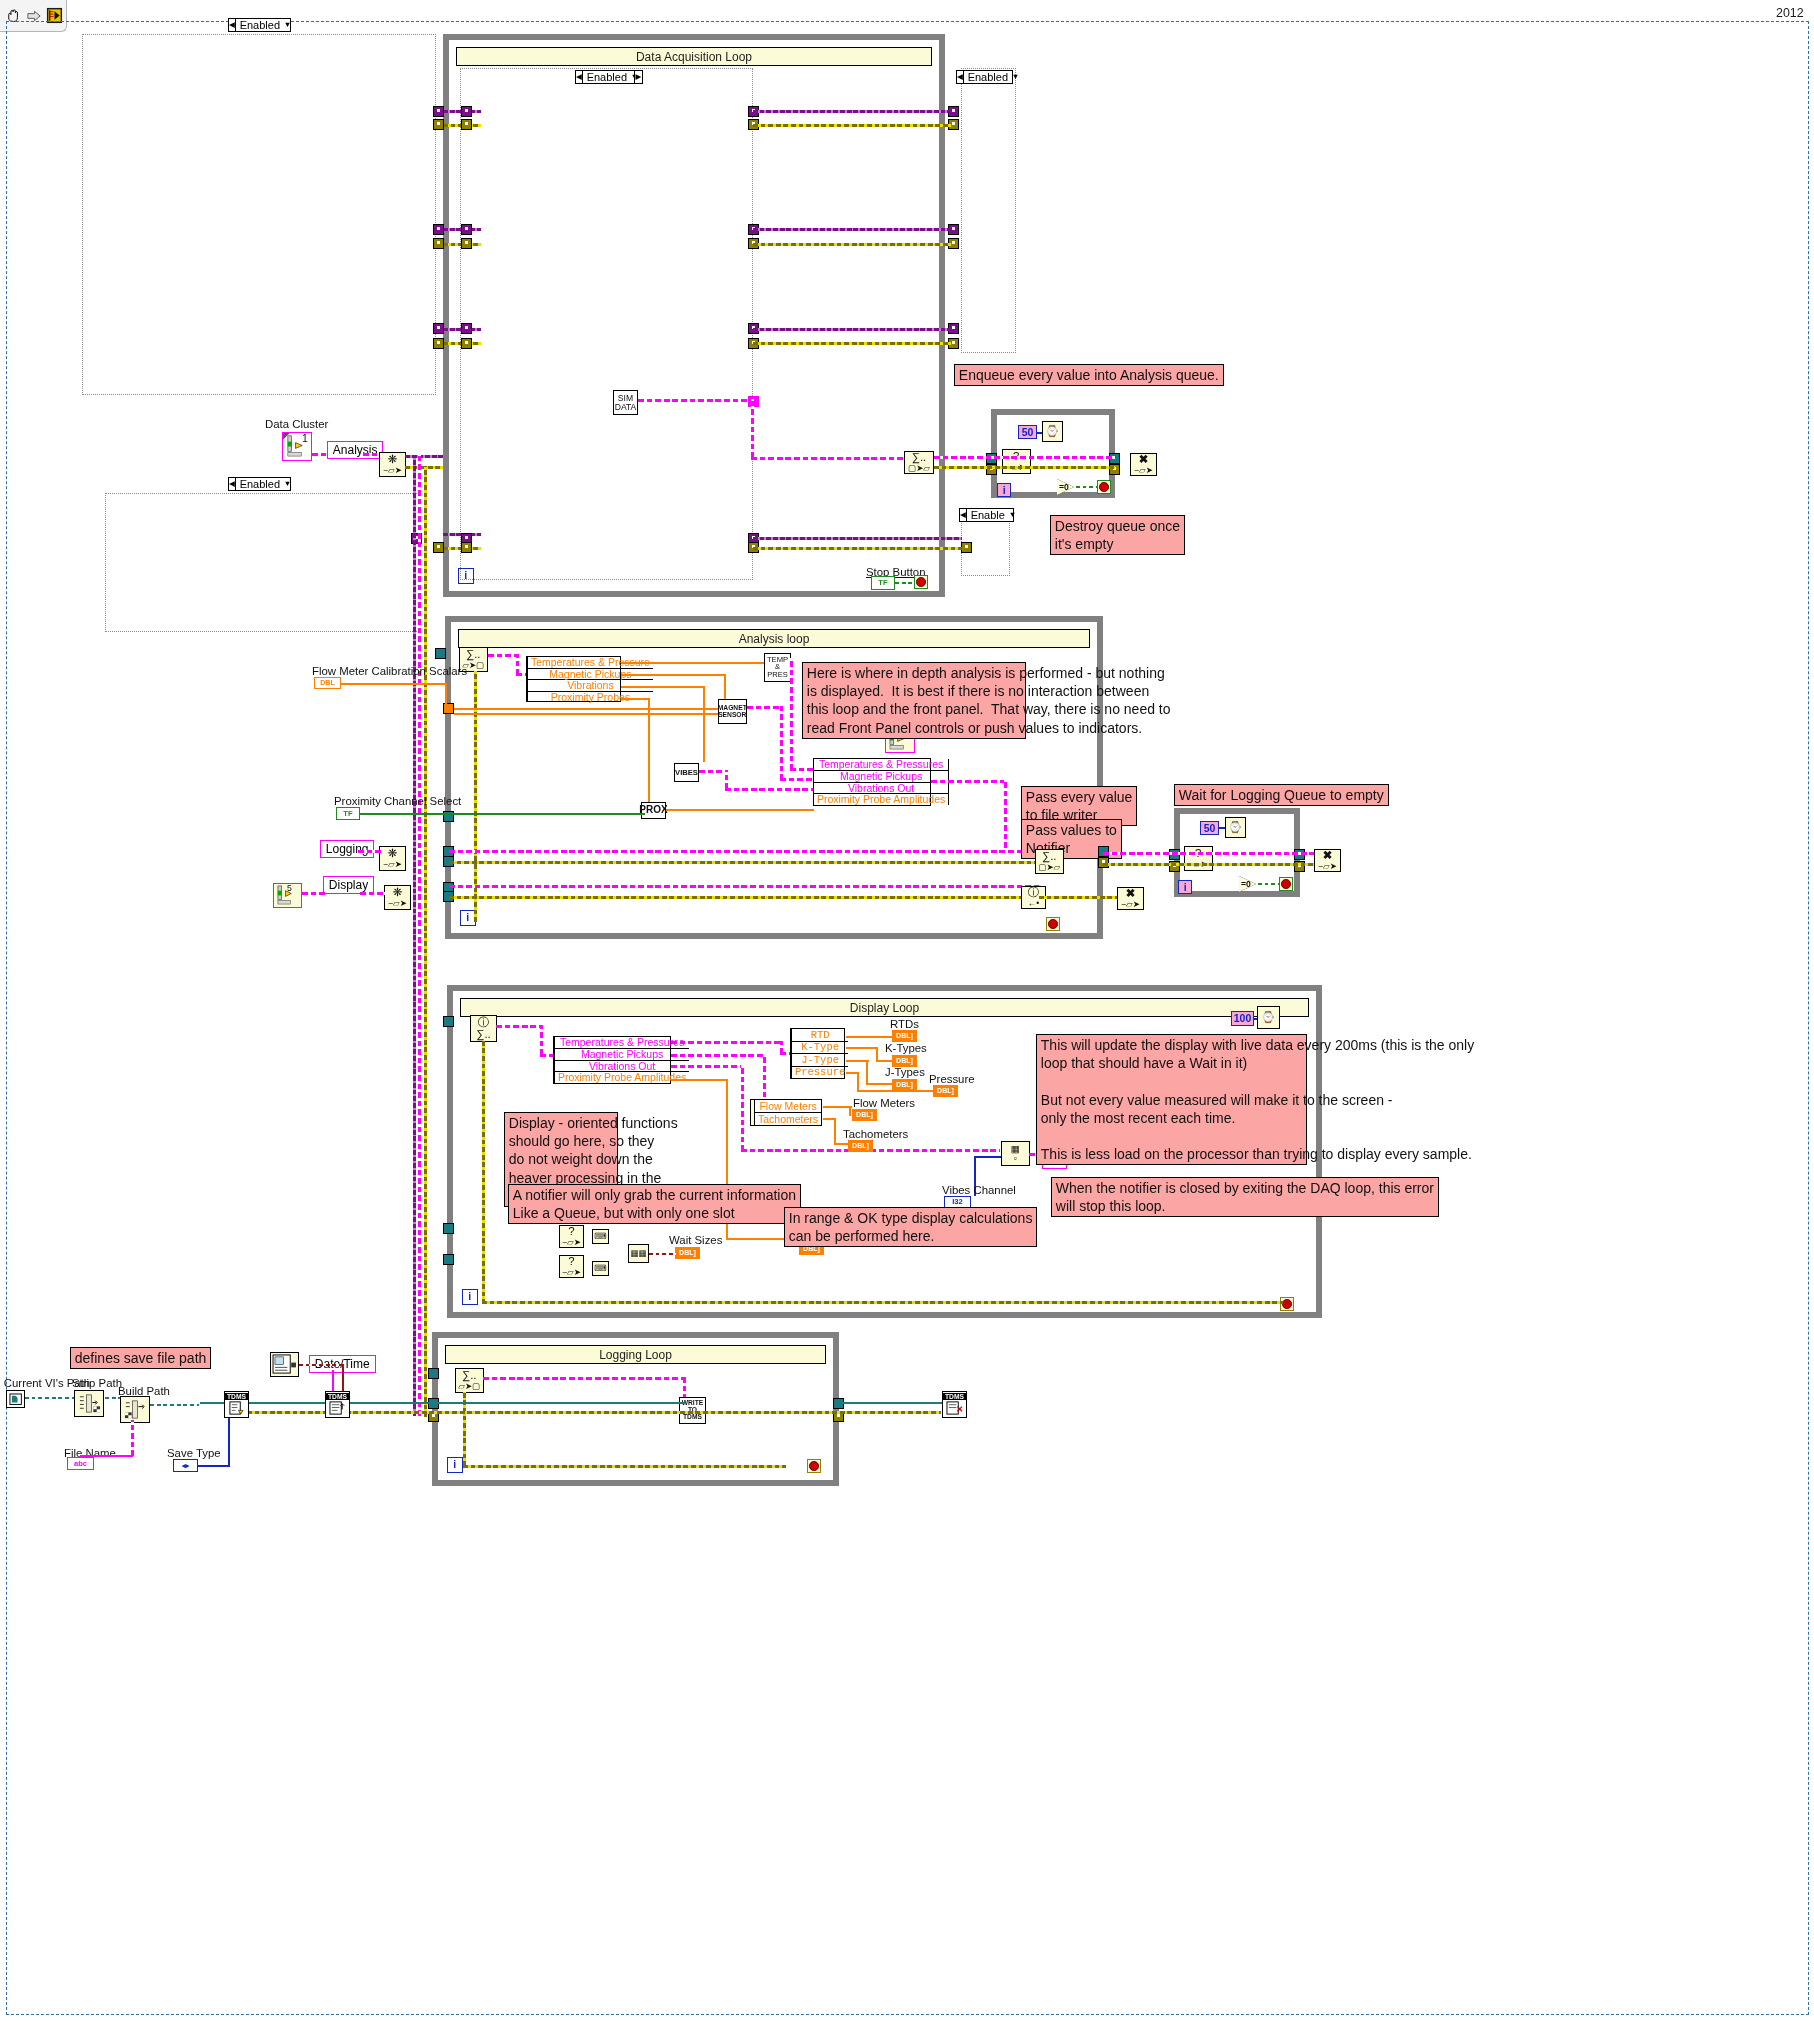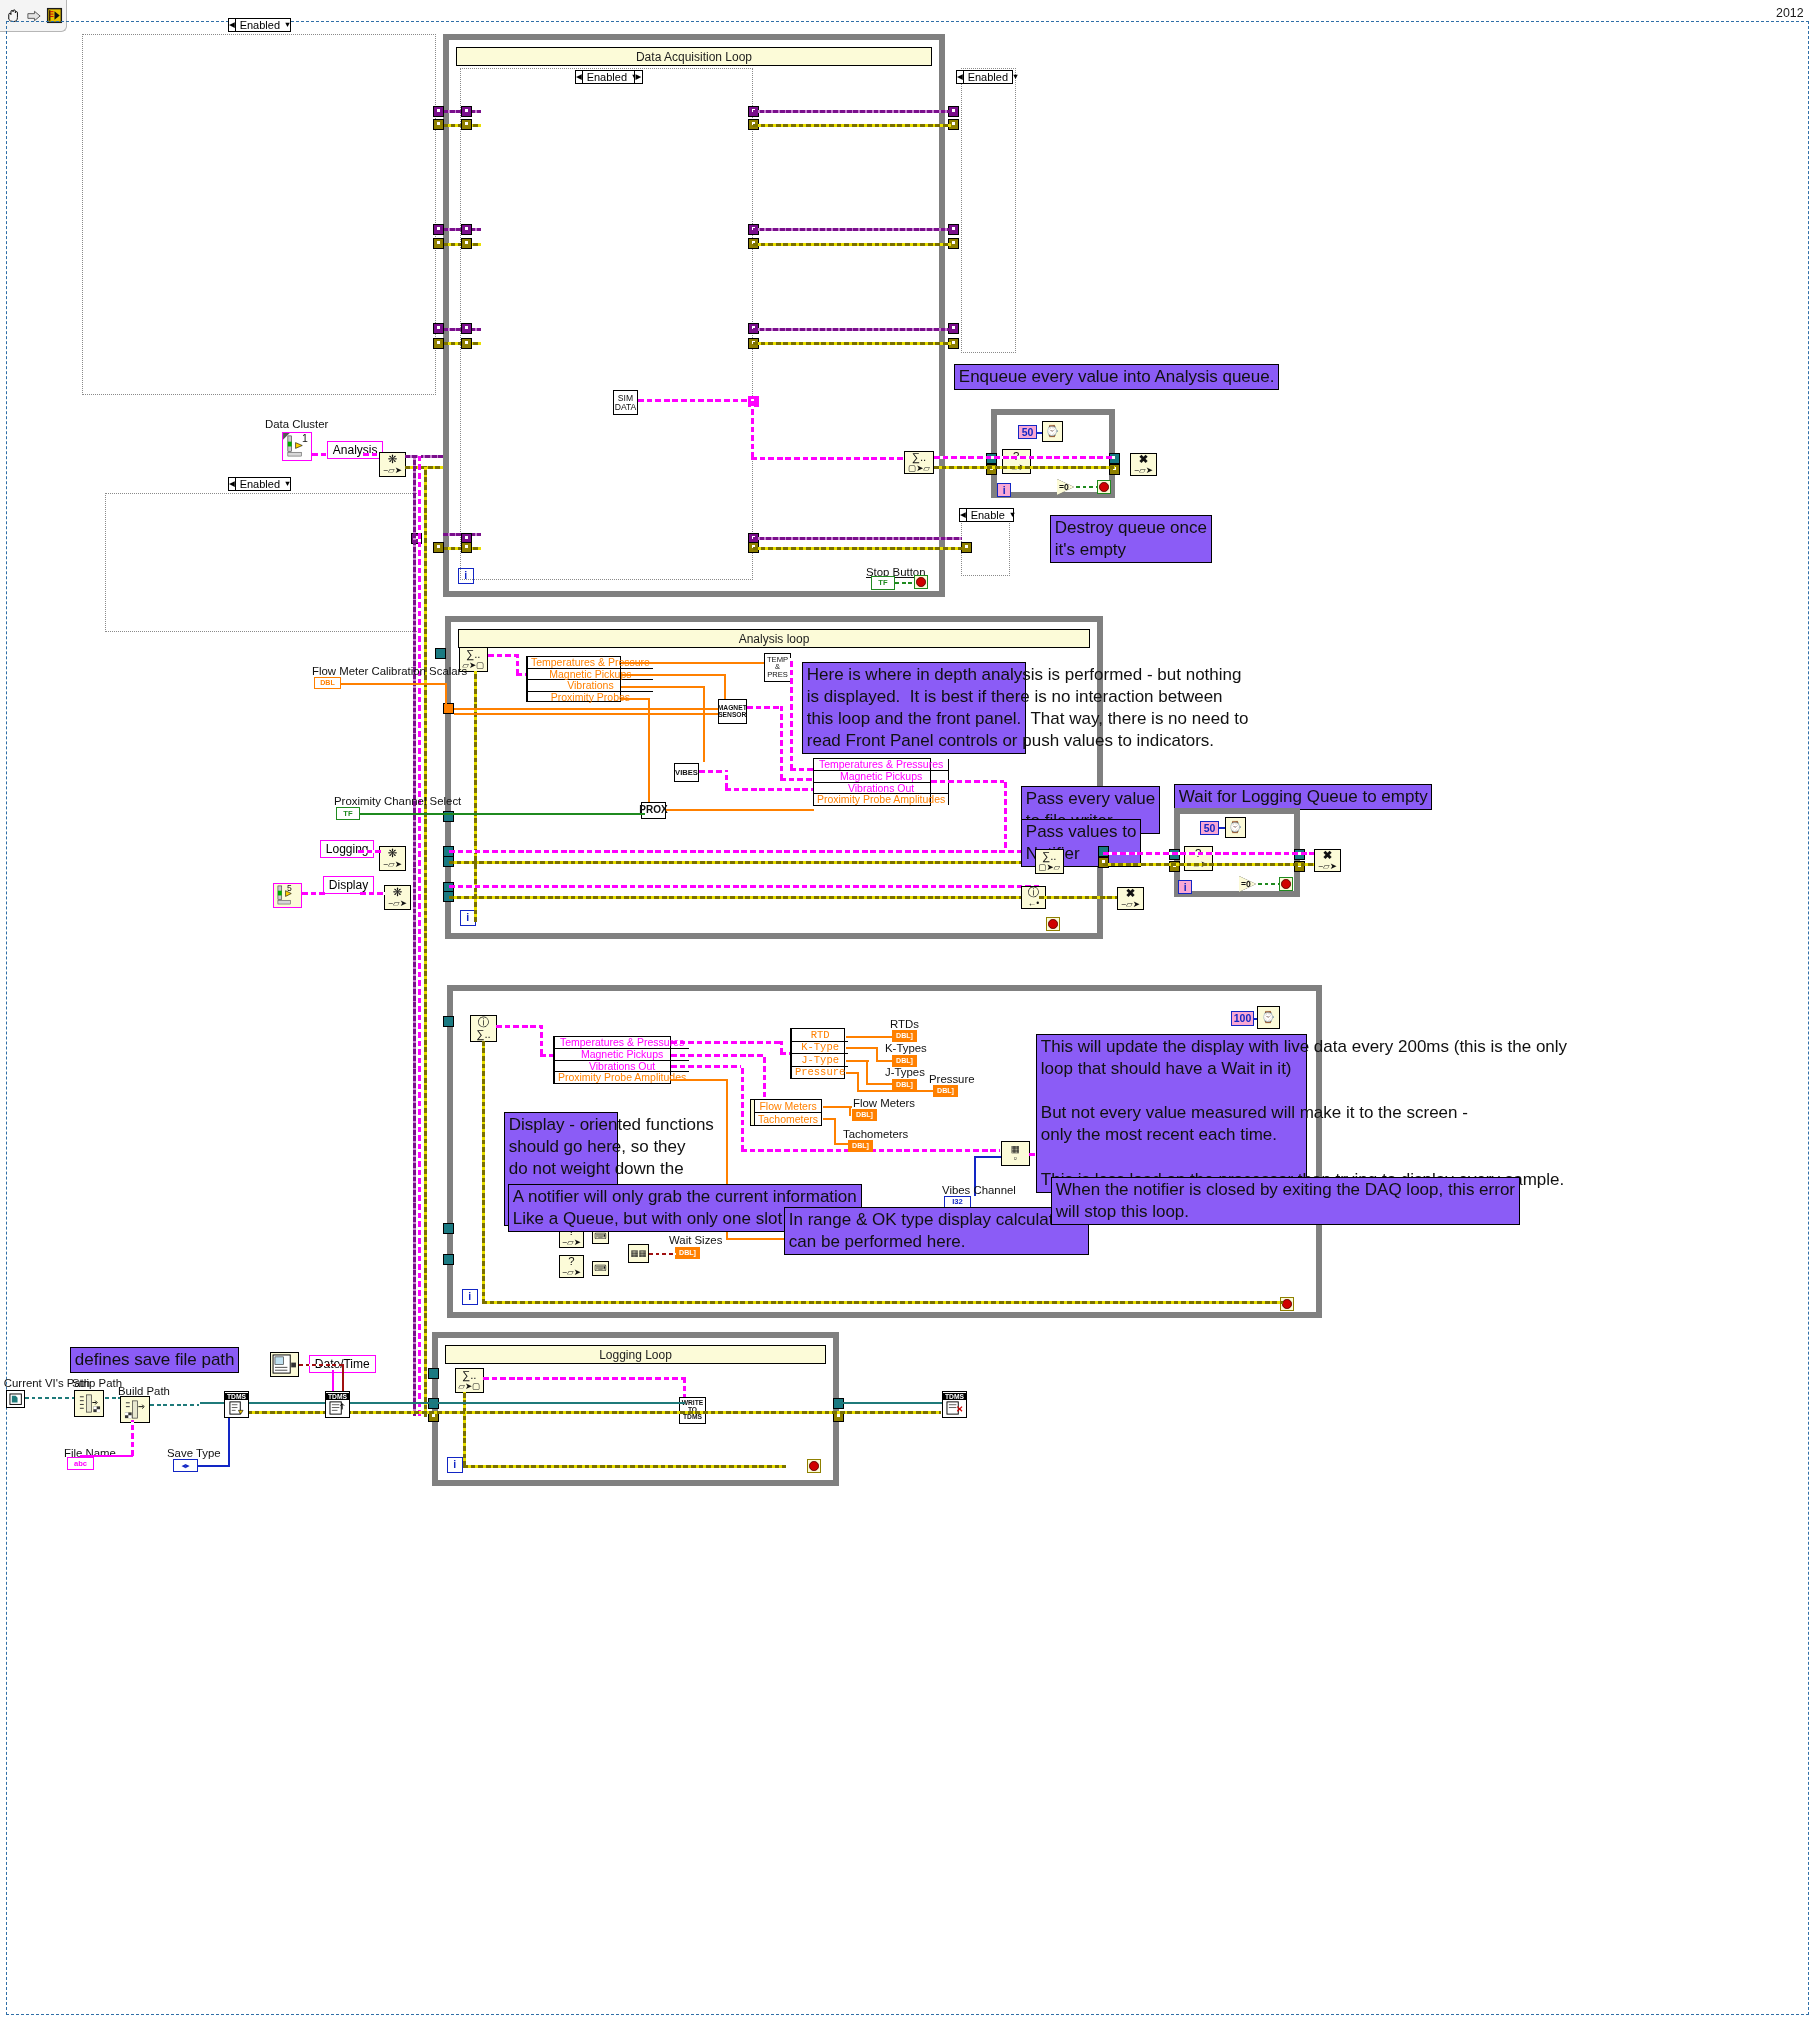--- a/index.html
+++ b/index.html
@@ -92,21 +92,21 @@
     display:flex;align-items:center;justify-content:center;font-size:7.6px;font-weight:bold;line-height:1;}
   .t-dbl{border-color:#ff8000;color:#fff;background:#ff8000;font-size:7.1px;padding:0 1px;}
   .t-dblbox{border:1.9px solid #ff8000;background:#fff;color:#ff8000;}
   .t-bool{border-color:#1f8a1f;}
   .t-i32{border-color:#1226c4;color:#1226c4;}
   .t-str{border-color:#ff00ff;color:#ff00ff;}
 
   .lbl{position:absolute;font-size:11.4px;color:#111;white-space:nowrap;line-height:1.1;}
   .lbl-magenta{position:absolute;font-size:12px;color:#000;background:#fff;border:1.9px solid #ff00ff;
     padding:1px 4.8px;line-height:1.2;}
-  .freelabel{position:absolute;font-size:17px;color:#111;background:#8b5cf6;border:1px solid #000;
+  .freelabel{position:absolute;font-size:14px;color:#111;background:#fca5a5;border:1px solid #000;
     padding:1px 3.8px;line-height:1.3;white-space:pre;box-sizing:border-box;}
 
   .numconst{position:absolute;border:1.9px solid #1226c4;background:#f9a8d4;color:#1226c4;
     font-size:10.5px;font-weight:bold;text-align:center;box-sizing:border-box;line-height:1;
     display:flex;align-items:center;justify-content:center;}
 
   .stopled{position:absolute;width:14.3px;height:14.3px;border:1.9px solid #8f8000;background:#fcfbd8;
     box-sizing:border-box;display:flex;align-items:center;justify-content:center;}
   .stopled b{display:block;width:7.6px;height:7.6px;border-radius:50%;background:#d00000;border:1px solid #600;}
   .stopled.green{border-color:#1f8a1f;}
@@ -559,20 +559,21 @@
 <div class="w w-greend abs" style="left:1258px;top:883px;width:21px;height:1.9px;"></div>
 <div class="stopled green" style="left:1279px;top:877px;">
     <b></b>
   </div>
 <div class="node" style="left:1314px;top:849px;width:27px;height:23px;">
   <span class="glyph" style="font-weight:bold;">✖</span>
   <span style="font-size:8.6px;">−▱➤</span>
 </div>
 
 <div class="abs loopframe" style="left:447px;top:985px;width:875px;height:333px;">
+  <div class="looptitle">Display Loop</div>
   <div class="iterbox">i</div>
 </div>
 
 <div class="tun tun-teal abs" style="left:443px;top:1016px;"></div>
 <div class="tun tun-teal abs" style="left:443px;top:1223px;"></div>
 <div class="tun tun-teal abs" style="left:443px;top:1254px;"></div>
 
 <div class="node" style="left:470px;top:1015px;width:27px;height:27px;">
   <span class="glyph">ⓘ</span>
   <span class="glyph">∑..</span>

